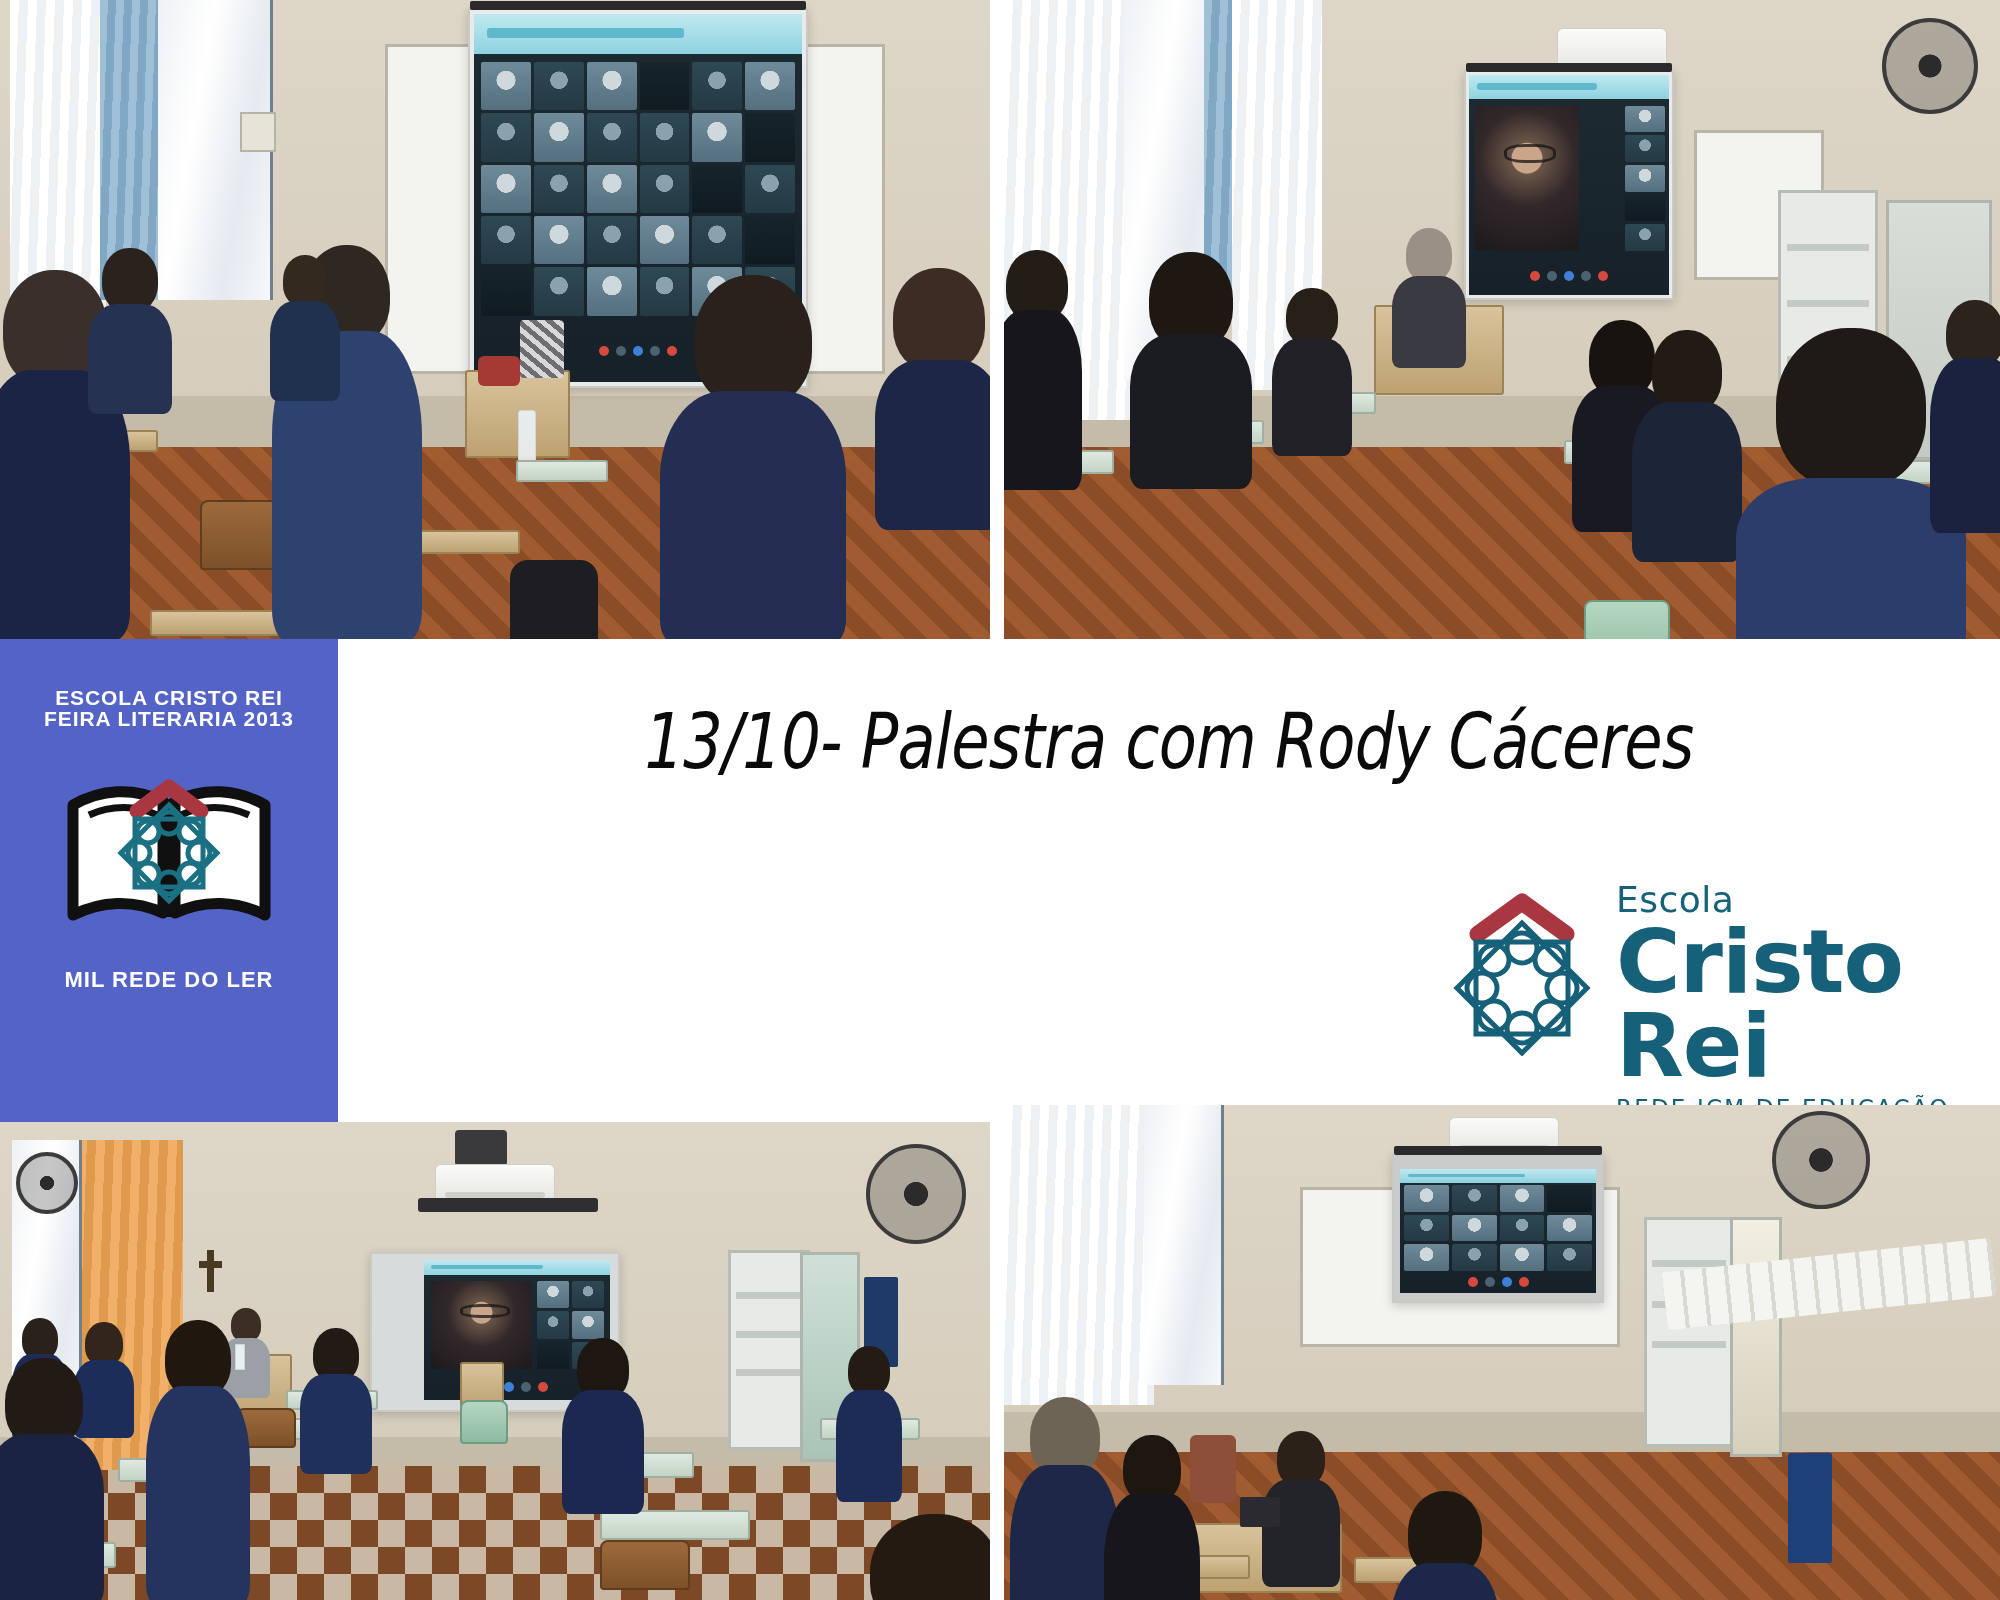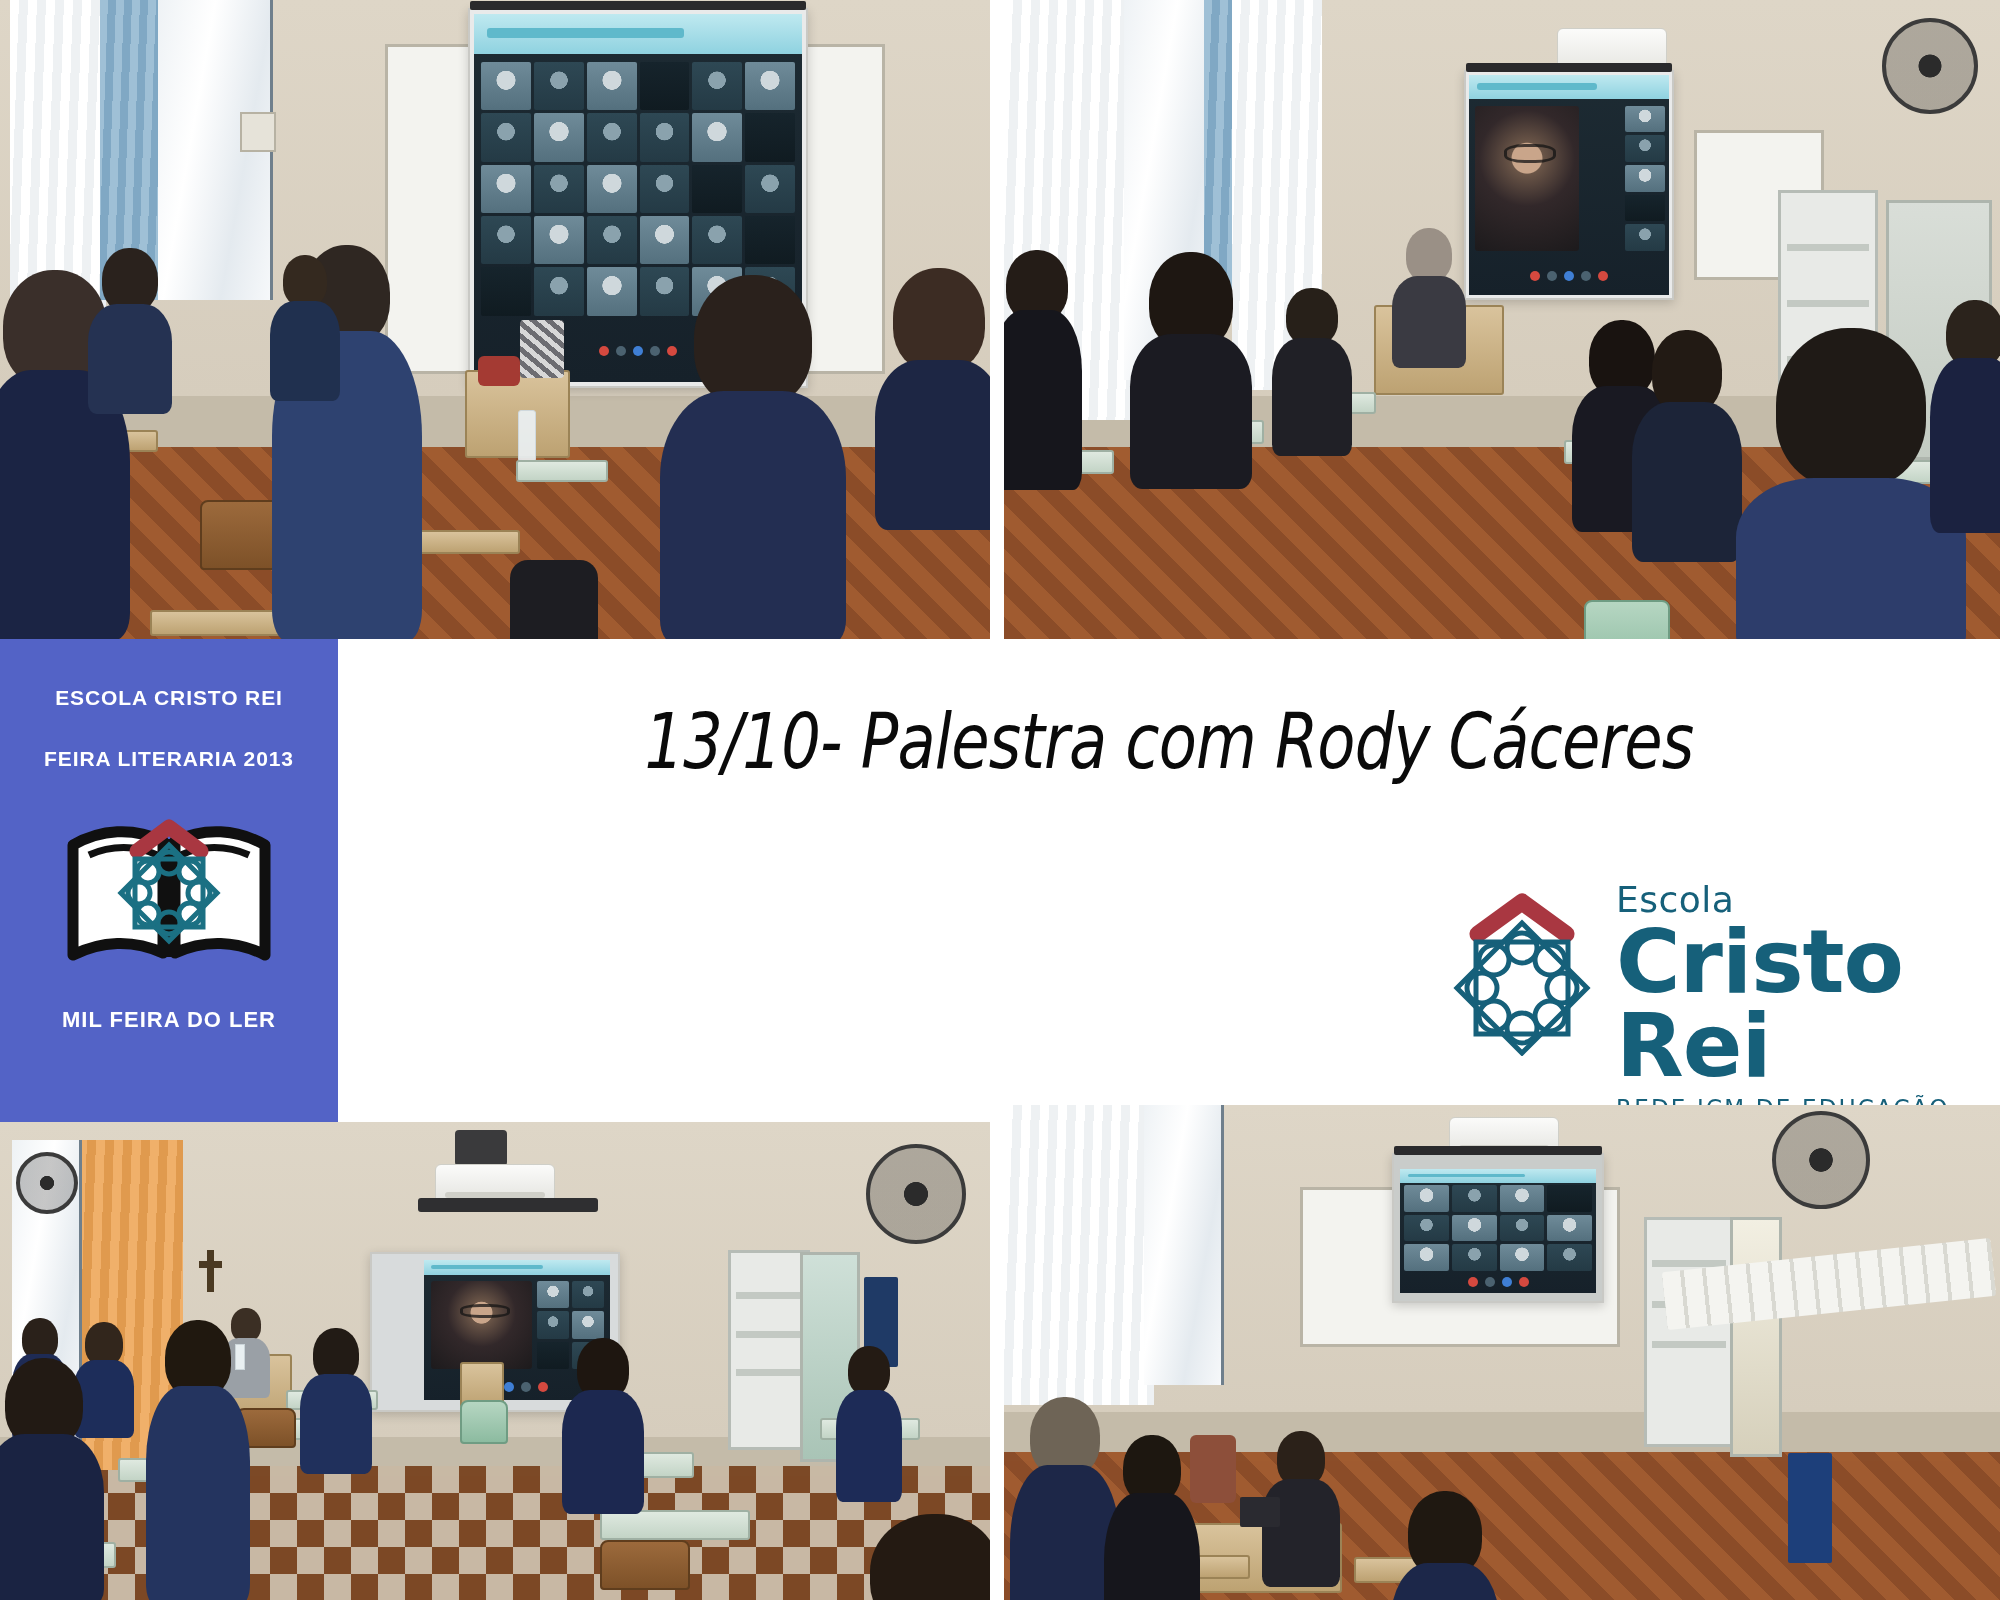--- a/index.html
+++ b/index.html
@@ -143,21 +143,21 @@
   .info-panel {
     position:absolute; left:0; top:639px; width:338px; height:484px;
     background:#5363c6;
     display:flex; flex-direction:column; align-items:center;
     padding-top:48px;
   }
   .info-line {
     color:#ffffff; font-weight:bold; letter-spacing:.9px;
     font-size:21px; text-align:center; line-height:1;
   }
-  .info-line.l1 { margin-bottom:40px; }
+  .info-line.l1 { }
   .info-line.l2 { margin-bottom:28px; }
   .book-logo { width:220px; height:188px; position:relative; }
   .info-caption {
     color:#ffffff; font-weight:bold; letter-spacing:1px;
     font-size:22px; margin-top:22px; text-align:center;
   }
 
   
   .headline-band {
     position:absolute; left:338px; top:639px; width:1662px; height:483px;
@@ -421,21 +421,21 @@
           <circle cx="140" cy="96" r="11"></circle>
           <circle cx="131" cy="117" r="11"></circle>
           <circle cx="110" cy="126" r="11"></circle>
           <circle cx="89" cy="117" r="11"></circle>
           <circle cx="80" cy="96" r="11"></circle>
           <circle cx="89" cy="75" r="11"></circle>
         </g>
       </svg>
     </div>
 
-    <div class="info-caption">MIL FEIRA DO LER</div>
+    <div class="info-caption">MIL REDE DO LER</div>
   </div>
 
   <div class="headline-band">
     <div class="headline">13/10- Palestra com Rody Cáceres</div>
 
     <div class="school-logo">
       <div class="school-mark">
         <svg viewBox="0 0 148 172" width="148" height="172" aria-hidden="true">
           <path d="M30 50 L74 18 L118 50" fill="none" stroke="#a93741" stroke-width="17" stroke-linecap="round" stroke-linejoin="round"></path>
           <g fill="none" stroke="#16607a" stroke-width="5">

